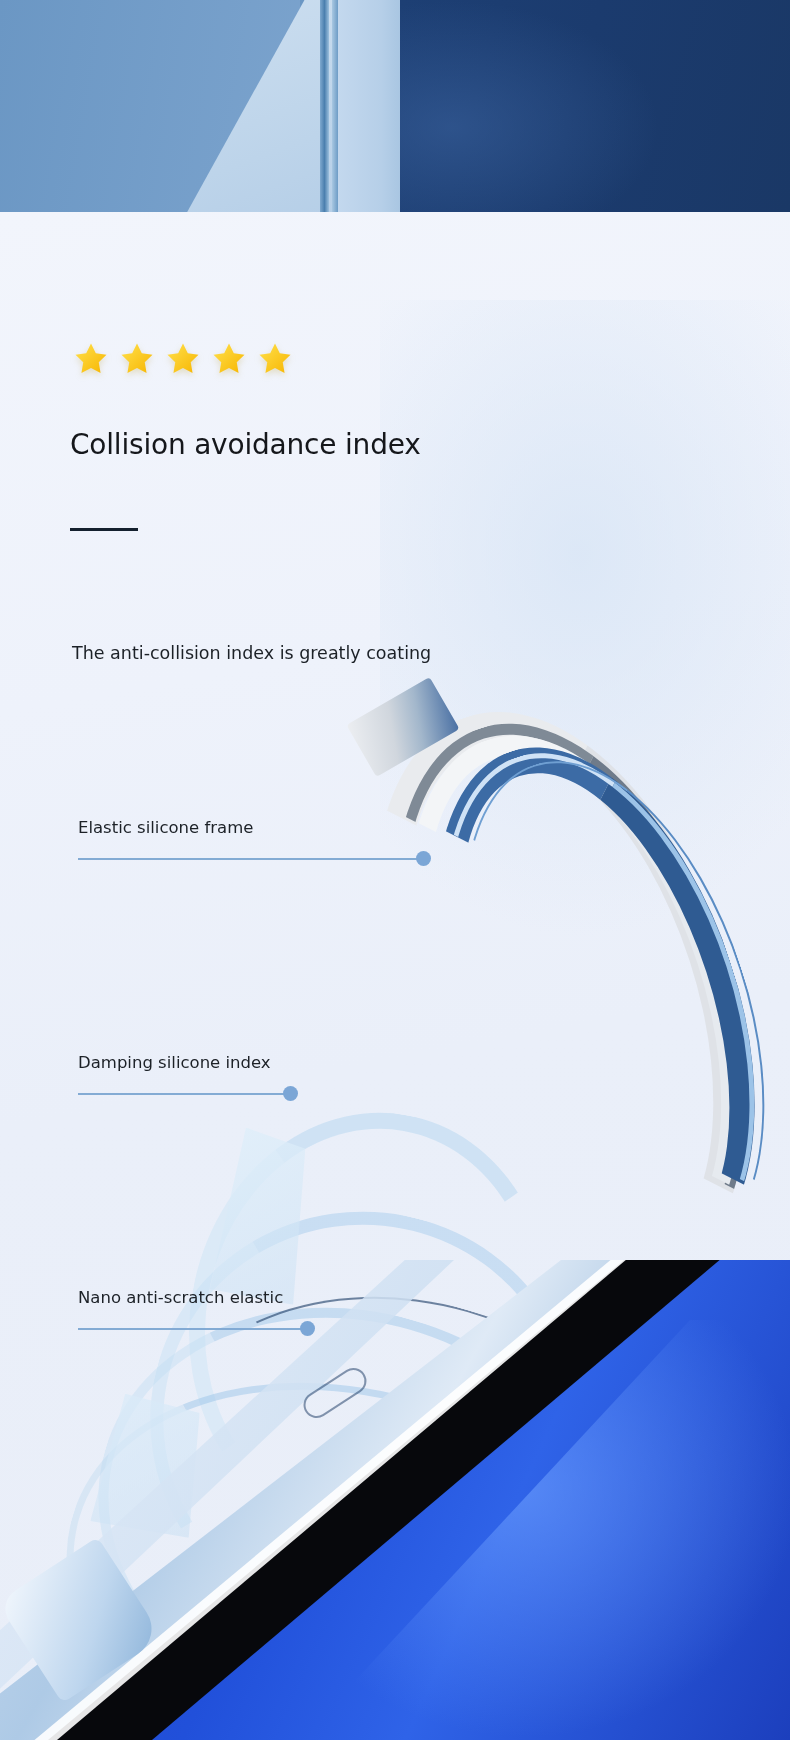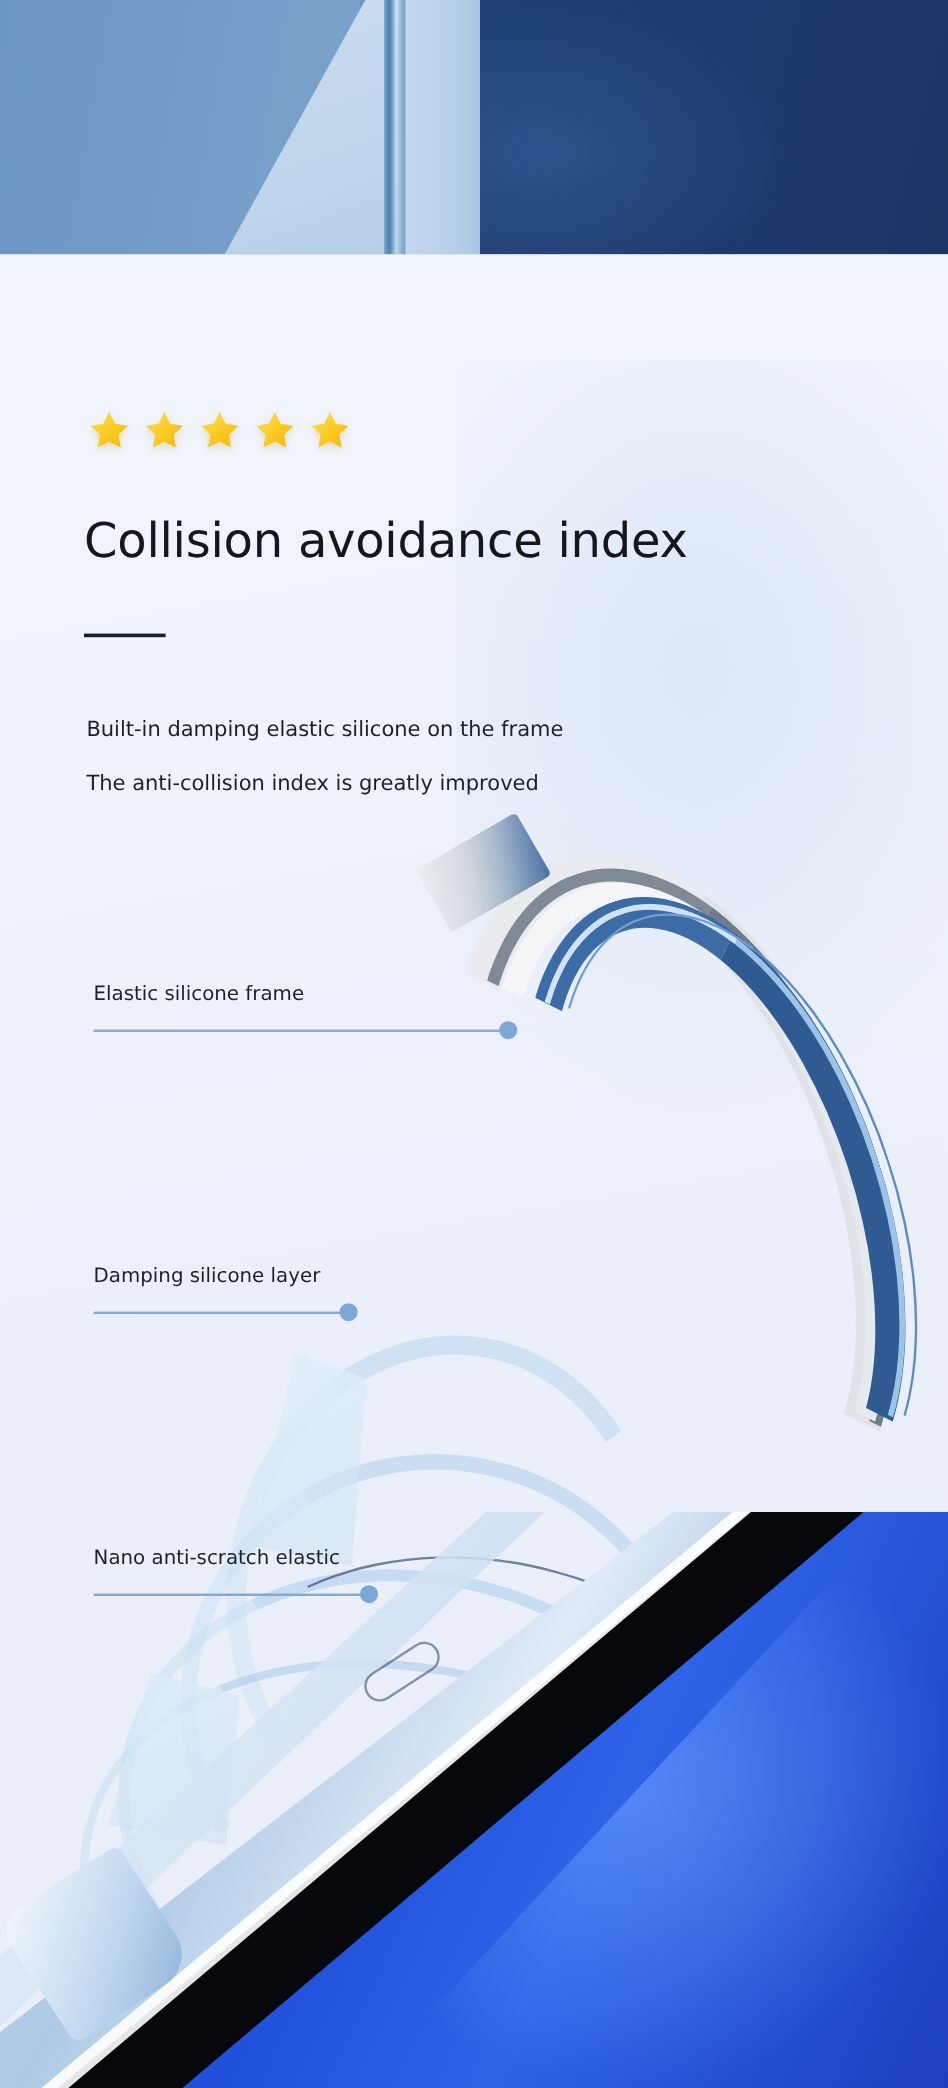--- a/index.html
+++ b/index.html
@@ -35,21 +35,21 @@
             background:linear-gradient(170deg,#f2f5fc 0%,#eef2fb 30%,#eaeff9 55%,#e9eef8 100%); }
   .bg-soft1 { position:absolute; left:380px; top:300px; width:500px; height:640px;
               background:radial-gradient(ellipse at 40% 40%, rgba(214,228,245,.75), rgba(238,242,251,0) 70%); }
 
   
   .stars { position:absolute; left:72px; top:340px; display:flex; gap:8px; }
   .star { width:38px; height:38px; position:relative; }
   .star svg { display:block; filter:drop-shadow(0 3px 3px rgba(190,160,60,.28)); }
 
   
-  .heading { position:absolute; left:70px; top:428px; font-size:40px; font-weight:400;
+  .heading { position:absolute; left:70px; top:428px; font-size:28px; font-weight:400;
              color:#15171b; letter-spacing:-.2px; white-space:nowrap; }
   .divider { position:absolute; left:70px; top:528px; width:68px; height:3px; background:#14202e; }
 
   
   .bodyline { position:absolute; left:72px; font-size:17.5px; color:#1c2127; font-weight:400; white-space:nowrap; }
   .bl1 { top:598px; }
   .bl2 { top:643px; }
 
   
   .art { position:absolute; left:0; top:212px; width:790px; height:1528px; overflow:hidden; }
@@ -273,31 +273,30 @@
             </linearGradient>
           </defs>
           <path fill="url(#sg5)" d="M12 2.2l3.02 6.12 6.76.98-4.89 4.77 1.15 6.73L12 17.62 5.96 20.8l1.15-6.73-4.89-4.77 6.76-.98z"></path>
         </svg>
     </span>
   </div>
 
   <div class="heading">Collision avoidance index</div>
   <div class="divider"></div>
 
-  <div class="bodyline bl1">Built-in damping elastic silicone on the frame</div>
-  <div class="bodyline bl2">The anti-collision index is greatly improved</div>
+  <div class="bodyline bl2">The anti-collision index is greatly coating</div>
 
   <div class="callout co1">
     <span class="clabel">Elastic silicone frame</span>
     <span class="cline"></span>
     <span class="cdot"></span>
   </div>
 
   <div class="callout co2">
-    <span class="clabel">Damping silicone layer</span>
+    <span class="clabel">Damping silicone index</span>
     <span class="cline"></span>
     <span class="cdot"></span>
   </div>
 
   <div class="callout co3">
     <span class="clabel">Nano anti-scratch elastic</span>
     <span class="cline"></span>
     <span class="cdot"></span>
   </div>
 

